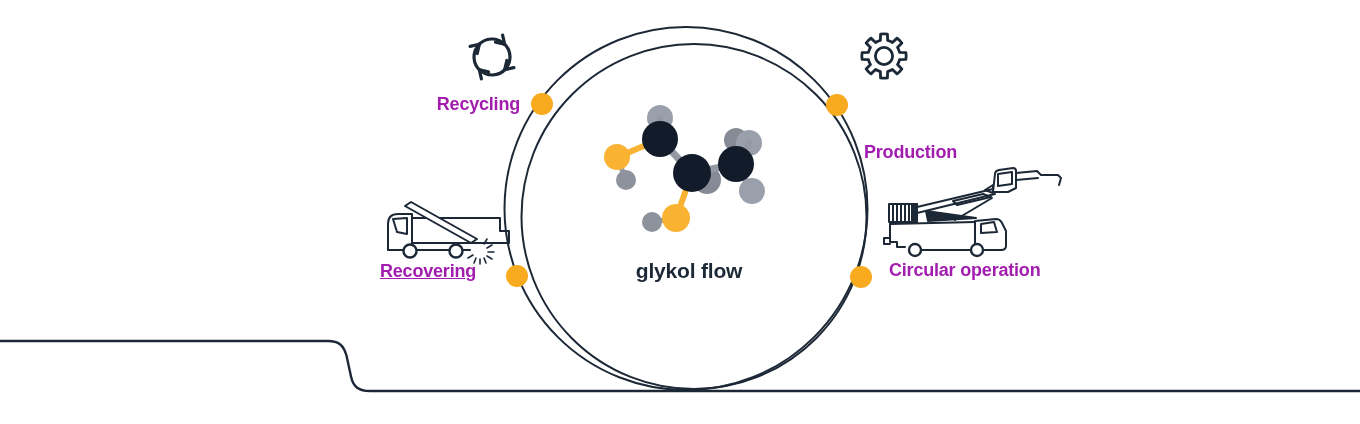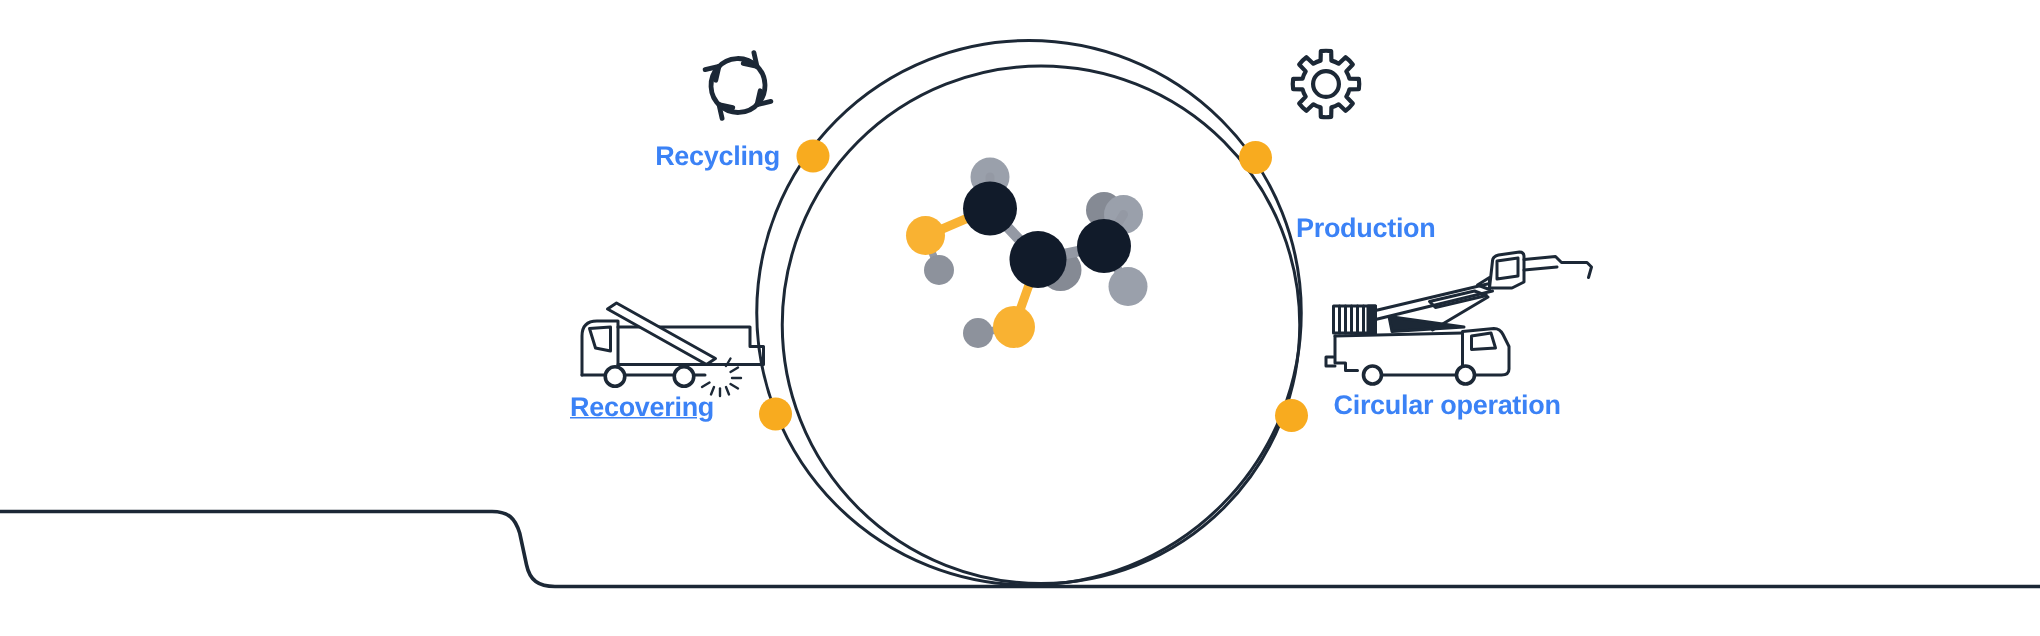--- a/index.html
+++ b/index.html
@@ -2,21 +2,21 @@
 <html><head>
 <meta charset="utf-8">
 <style>
   html,body{margin:0;padding:0;background:#fff;}
   .stage{
     position:relative;width:1360px;height:424px;background:#ffffff;overflow:hidden;
     font-family:"Liberation Sans",sans-serif;
   }
   .stage svg{position:absolute;left:0;top:0;}
   .label{
-    position:absolute;font-weight:bold;color:#3b82f6;
+    position:absolute;font-weight:bold;color:#a21caf;
     font-size:18px;line-height:18px;letter-spacing:-0.2px;white-space:nowrap;
   }
   .label.right{text-align:right;}
   .center-label{
     position:absolute;font-weight:bold;color:#1c2836;
     font-size:21px;line-height:27px;text-align:center;letter-spacing:-0.2px;
   }
 </style>
 </head>
 <body>
@@ -134,15 +134,16 @@
 
   <div class="label right" style="left:360px;top:95px;width:160px;">Recycling</div>
 
   <div class="label" style="left:864px;top:95px;margin-top:48px;">Production</div>
 
   <div class="label" style="left:380px;top:262px;text-decoration:underline;">Recovering</div>
 
   <div class="label" style="left:889px;top:261px;">Circular operation</div>
 
   <div class="center-label" style="left:589px;top:257px;width:200px;">
+    <div>glykol flow</div>
   </div>
 
 </div>
 
 </body></html>

